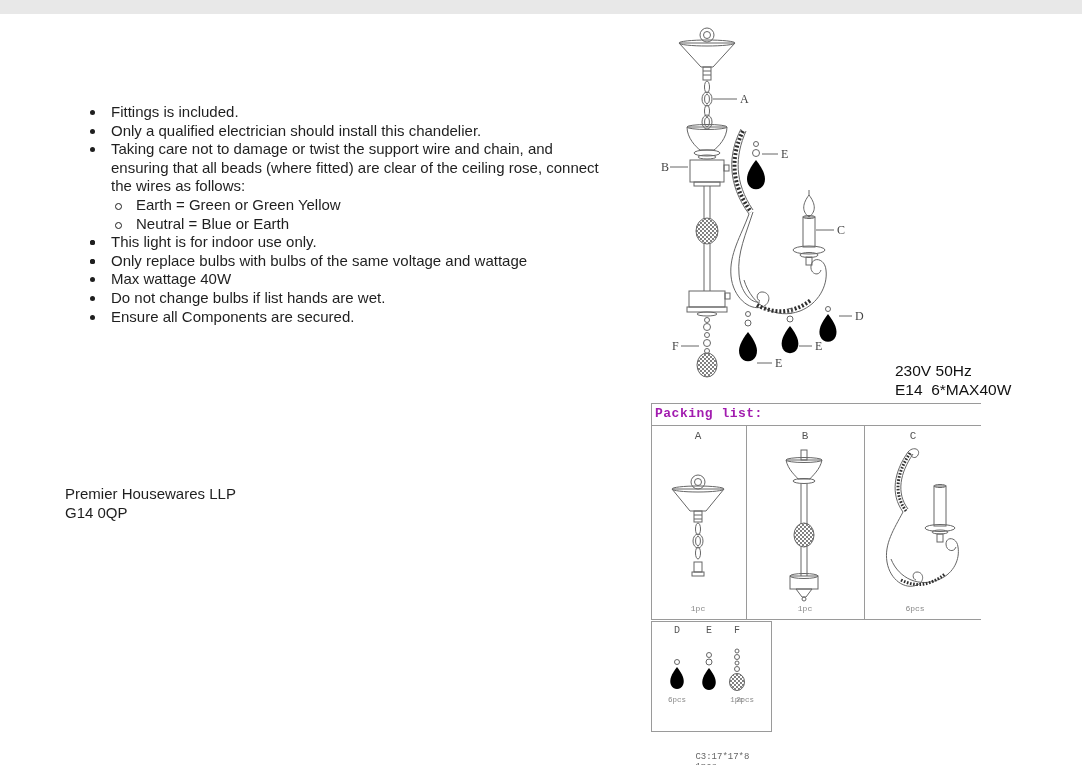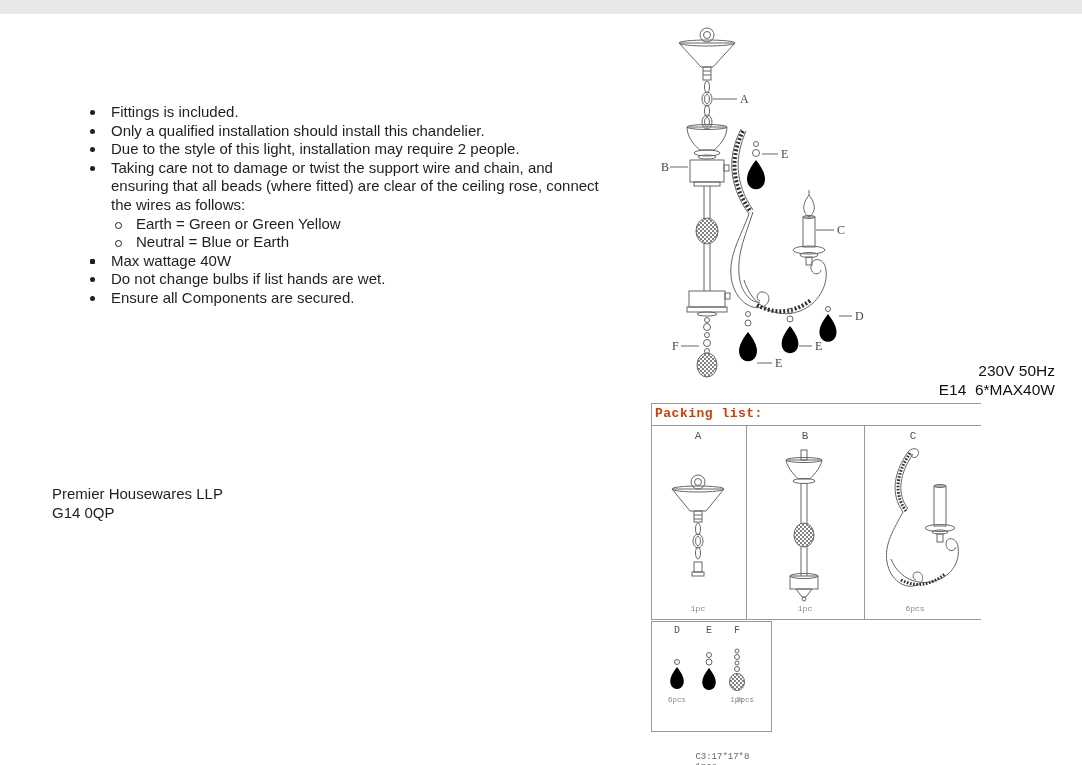--- a/index.html
+++ b/index.html
@@ -10,36 +10,36 @@
   }
   
   .bullets{position:absolute;left:88px;top:89px;width:565px;font-size:15px;line-height:18.6px;}
   .b-row{display:flex;}
   .b-mark{flex:0 0 23px;position:relative;}
   .b-mark .dot{position:absolute;left:2px;top:7px;width:5px;height:5px;border-radius:50%;background:#1f1f1f;}
   .b-sub{margin-left:25px;}
   .b-sub .b-mark .ring{position:absolute;left:2px;top:7px;width:5px;height:5px;border-radius:50%;border:1px solid #1f1f1f;background:#fff;}
   .b-text{white-space:pre-wrap;}
   
-  .footer{position:absolute;left:52px;top:471px;font-size:15px;line-height:18.5px;}
-  
-  .specs{position:absolute;left:895px;top:347px;width:160px;text-align:right;
+  .footer{position:absolute;left:65px;top:471px;font-size:15px;line-height:18.5px;}
+  
+  .specs{position:absolute;left:895px;top:347px;width:160px;text-align:left;
          font-size:15.5px;line-height:19px;color:#111;}
   .specs div{white-space:pre;}
   
   svg{position:absolute;overflow:visible;}
   .ln path,.ln line,.ln rect,.ln ellipse,.ln circle{stroke:#666;stroke-width:1;fill:none;}
   .beads{stroke:#2e2e2e !important;stroke-width:4 !important;stroke-dasharray:2 1.9;fill:none !important;}
   .beads-sm{stroke:#2e2e2e !important;stroke-width:3 !important;stroke-dasharray:1.6 1.6;fill:none !important;}
   .fill-fac{fill:url(#fac) !important;}
   .lbl{font-family:"Liberation Serif",serif;font-size:12px;fill:#444;stroke:none;}
   
   .pl-line{position:absolute;background:#9a9a9a;}
   .pl-title{position:absolute;left:655px;top:392px;font-family:"Liberation Mono",monospace;
-            font-size:13px;font-weight:600;color:#c2410c;letter-spacing:.5px;}
+            font-size:13px;font-weight:600;color:#a21caf;letter-spacing:.5px;}
   .pl-letter{position:absolute;top:416px;width:40px;text-align:center;
              font-family:"Liberation Mono",monospace;font-size:11px;color:#555;}
   .pl-qty{position:absolute;top:590px;width:60px;text-align:center;font-size:8px;color:#888;
           font-family:"Liberation Mono",monospace;}
   .def-letter{position:absolute;top:611px;width:24px;text-align:center;
               font-family:"Liberation Mono",monospace;font-size:10px;color:#555;}
   .def-qty{position:absolute;top:682px;width:30px;text-align:center;font-size:7.5px;color:#888;
            font-family:"Liberation Mono",monospace;}
   .def-foot{position:absolute;left:663px;top:728px;font-size:9px;color:#666;
             font-family:"Liberation Mono",monospace;white-space:pre;}
@@ -54,27 +54,21 @@
     <div class="b-row">
       <span class="b-mark">
           <span class="dot"></span>
         </span>
       <span class="b-text">Fittings is included.</span>
     </div>
     <div class="b-row">
       <span class="b-mark">
           <span class="dot"></span>
         </span>
-      <span class="b-text">Only a qualified installation should install this chandelier.</span>
-    </div>
-    <div class="b-row">
-      <span class="b-mark">
-          <span class="dot"></span>
-        </span>
-      <span class="b-text">Due to the style of this light, installation may require 2 people.</span>
+      <span class="b-text">Only a qualified electrician should install this chandelier.</span>
     </div>
     <div class="b-row">
       <span class="b-mark">
           <span class="dot"></span>
         </span>
       <span class="b-text">Taking care not to damage or twist the support wire and chain, and
 ensuring that all beads (where fitted) are clear of the ceiling rose, connect
 the wires as follows:</span>
     </div>
     <div class="b-row b-sub">
@@ -91,30 +85,32 @@
     </div>
     <div class="b-row">
       <span class="b-mark">
           <span class="dot"></span>
         </span>
     </div>
     <div class="b-row">
       <span class="b-mark">
           <span class="dot"></span>
         </span>
-    </div>
-    <div class="b-row">
-      <span class="b-mark">
-          <span class="dot"></span>
-        </span>
-    </div>
-    <div class="b-row">
-      <span class="b-mark">
-          <span class="dot"></span>
-        </span>
+      <span class="b-text">This light is for indoor use only.</span>
+    </div>
+    <div class="b-row">
+      <span class="b-mark">
+          <span class="dot"></span>
+        </span>
+    </div>
+    <div class="b-row">
+      <span class="b-mark">
+          <span class="dot"></span>
+        </span>
+      <span class="b-text">Only replace bulbs with bulbs of the same voltage and wattage</span>
     </div>
     <div class="b-row">
       <span class="b-mark">
           <span class="dot"></span>
         </span>
       <span class="b-text">Max wattage 40W</span>
     </div>
     <div class="b-row">
       <span class="b-mark">
           <span class="dot"></span>

